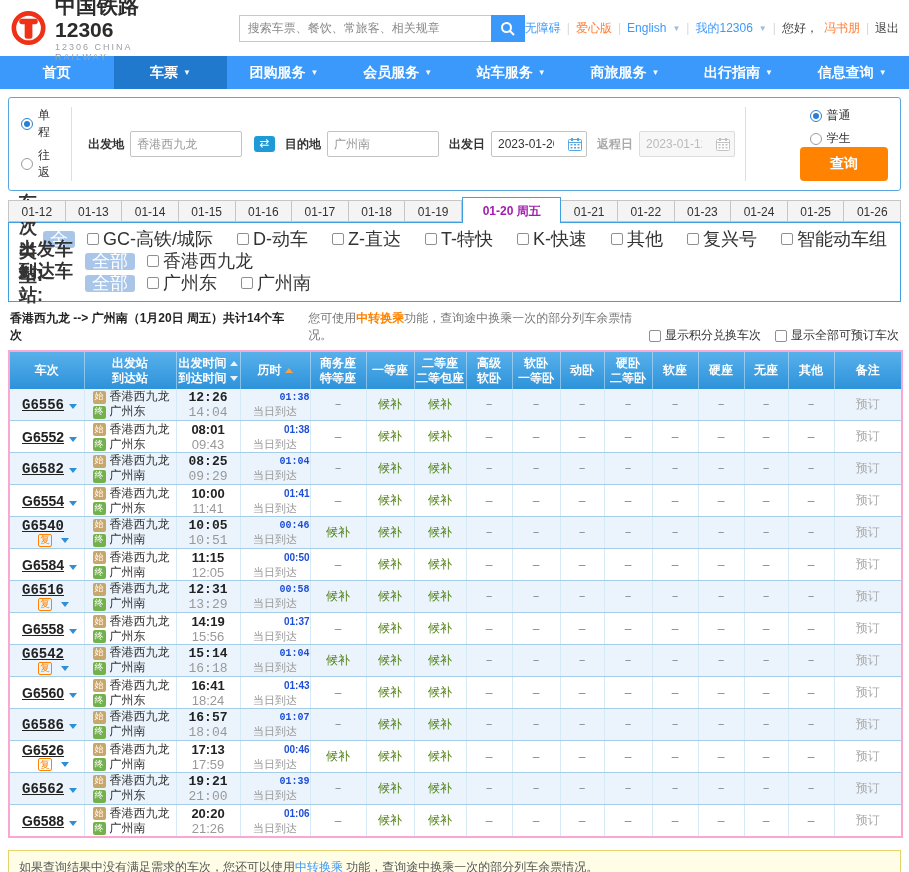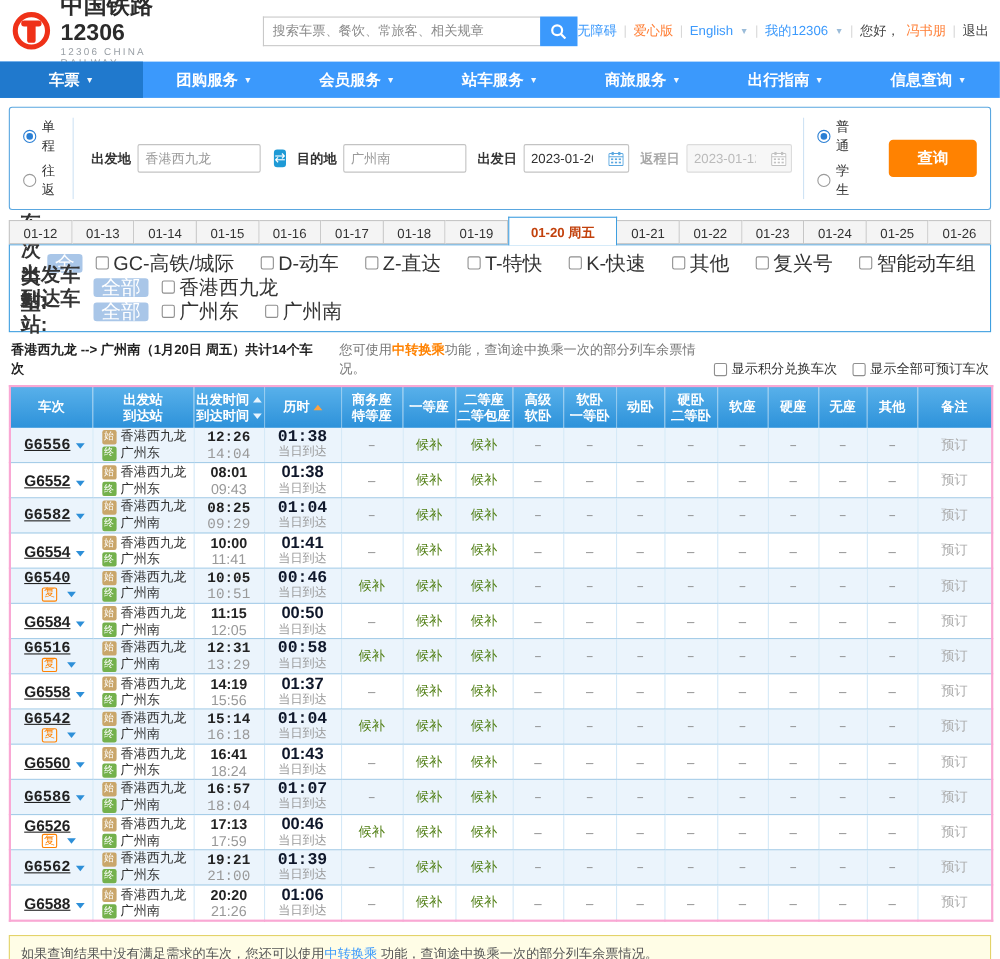--- a/index.html
+++ b/index.html
@@ -47,33 +47,33 @@
   .inwrap { position:relative; display:flex; align-items:center; }
   .fld input { width:112px; height:26px; border:1px solid #c3c3c3; border-radius:2px;
                padding:0 6px; font-size:12px; color:#999; font-family:inherit; outline:none; }
   .fld.date input { width:96px; color:#333; padding-right:32px; }
   .cal { position:absolute; right:5px; top:7px; }
   .fld.disabled .lbl { color:#aaa; }
   .fld.disabled input { background:#f7f7f7; color:#bbb; border-color:#dcdcdc; }
   .swap { width:25px; height:16px; background:#1e9ad6; border-radius:3px; color:#fff;
           font-size:12px; line-height:15px; text-align:center; margin:0 10px 0 2px; cursor:pointer; }
   .qright { display:flex; align-items:center; border-left:1px solid #cfe3f4;
-            padding-left:12px; margin-left:auto; }
+            padding-left:26px; margin-left:auto;flex-direction:column; }
   .ptypes { display:flex; flex-direction:column; gap:6px; }
   .qbtn { width:88px; height:34px; background:#ff8201; color:#fff; font-weight:bold;
           font-size:14px; border:none; border-radius:4px; margin-left:28px; cursor:pointer;
           font-family:inherit; }
 
   
   .tabs { display:flex; align-items:flex-end; margin:4px 8px 0; position:relative; z-index:2; }
   .tab { flex:1; height:22px; line-height:22px; text-align:center; font-size:12px; color:#333;
          background:#f4f4f4; border:1px solid #c6c6c6; border-left:none; cursor:pointer; white-space:nowrap; }
   .tab:first-child { border-left:1px solid #c6c6c6; }
   .tab.active { flex:1.75; background:#fff; border:1px solid #3f9fe0; border-bottom:none;
-                color:#c2410c; font-weight:bold; height:26px; line-height:26px; margin-bottom:-1px; }
+                color:#a21caf; font-weight:bold; height:26px; line-height:26px; margin-bottom:-1px; }
 
   
   .fbox { margin:0 8px; border:1px solid #3f9fe0; padding:5px 10px 7px; position:relative; z-index:1; }
   .frow { display:flex; align-items:center; height:22px; font-size:18px; }
   .flabel { font-weight:bold; width:66px; color:#333; }
   .allbtn { background:#a9c6e8; color:#fff; border-radius:3px; height:17px; line-height:17px;
             padding:0 7px; margin-right:12px; cursor:pointer; }
   .opt { display:inline-flex; align-items:center; gap:4px; margin-right:24px; color:#333;
          cursor:pointer; white-space:nowrap; }
   .cbx { width:12px; height:12px; border:1px solid #8f8f8f; background:#fff; border-radius:2px; flex:none; }
@@ -112,21 +112,21 @@
   .meta { display:flex; align-items:center; gap:4px; padding-left:16px; height:13px; }
   .fu { display:inline-block; border:1px solid #ff8201; color:#ff8201; font-size:10px;
         line-height:11px; padding:0 1px; border-radius:2px; }
   .st-line { display:flex; align-items:center; gap:4px; padding-left:8px; line-height:15px; }
   .badge { width:13px; height:13px; border-radius:2px; color:#fff; font-size:9px; line-height:13px;
            text-align:center; flex:none; }
   .badge.start { background:#c9a66a; }
   .badge.end   { background:#74b14c; }
   .t-dep { font-size:13px; font-weight:bold; color:#222; line-height:15px; }
   .t-arr { font-size:13px; color:#999; line-height:15px; }
-  .dur   { font-size:15px; font-weight:bold; color:#0f172a; line-height:15px; }
+  .dur   { font-size:10px; font-weight:bold; color:#1d4ed8; line-height:15px;text-align:right; }
   .dnote { font-size:11px; color:#999; line-height:14px; }
   .dash { color:#888; }
   .hb { color:#4d7c0f; cursor:pointer; }
   .book { color:#aaa; cursor:pointer; }
 
   
   .notes { margin:12px 8px 0; border:1px solid #e3d36a; background:#fffde6;
            padding:6px 10px; font-size:12px; color:#555; line-height:21px; }
   .notes .nlink { color:#3b99fc; cursor:pointer; }
 </style>
@@ -166,20 +166,23 @@
       <span class="tl-arrow">▼</span>
       <span class="sep">|</span>
       <span class="tl-plain">您好，</span>
       <span class="tl-warm">冯书朋</span>
       <span class="sep">|</span>
       <span class="tl-plain">退出</span>
     </div>
 </div>
 
 <div class="nav">
+    <div class="nav-item">
+      <span>首页</span>
+    </div>
     <div class="nav-item active">
       <span>车票</span>
       <span class="nav-arrow">▼</span>
     </div>
     <div class="nav-item">
       <span>团购服务</span>
       <span class="nav-arrow">▼</span>
     </div>
     <div class="nav-item">
       <span>会员服务</span>

